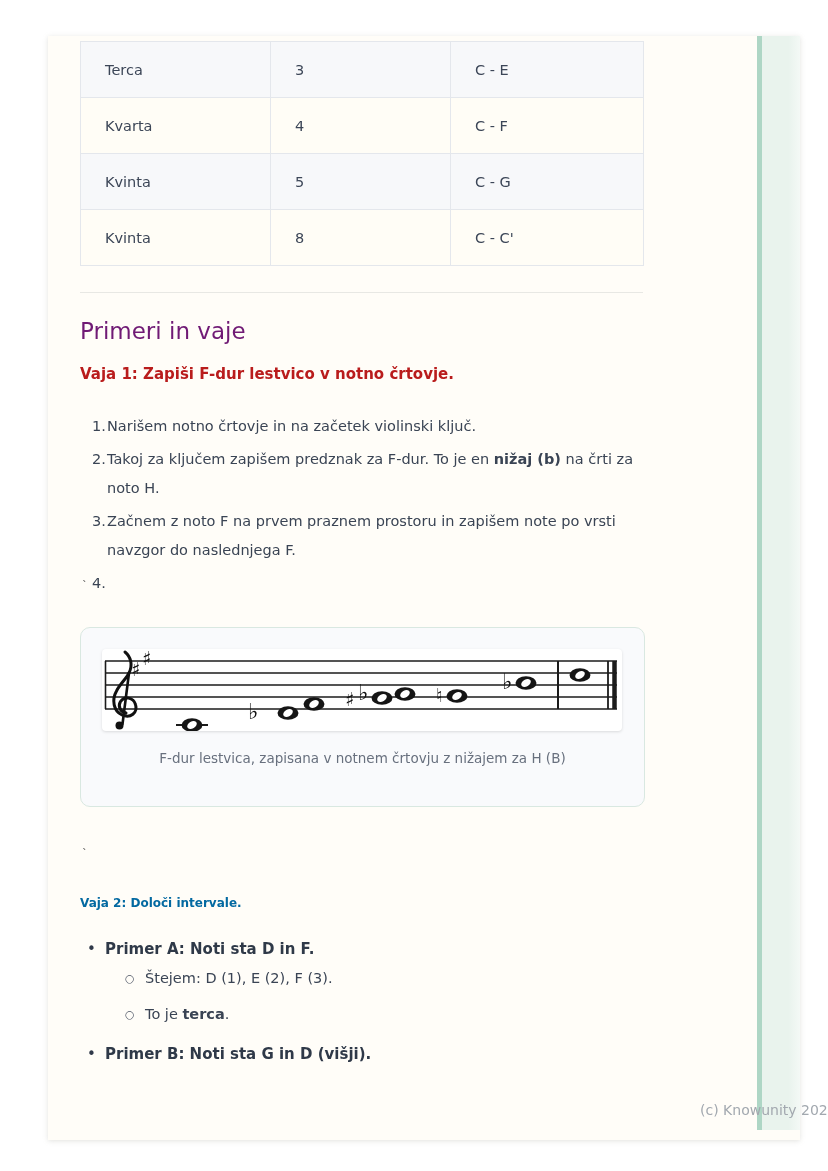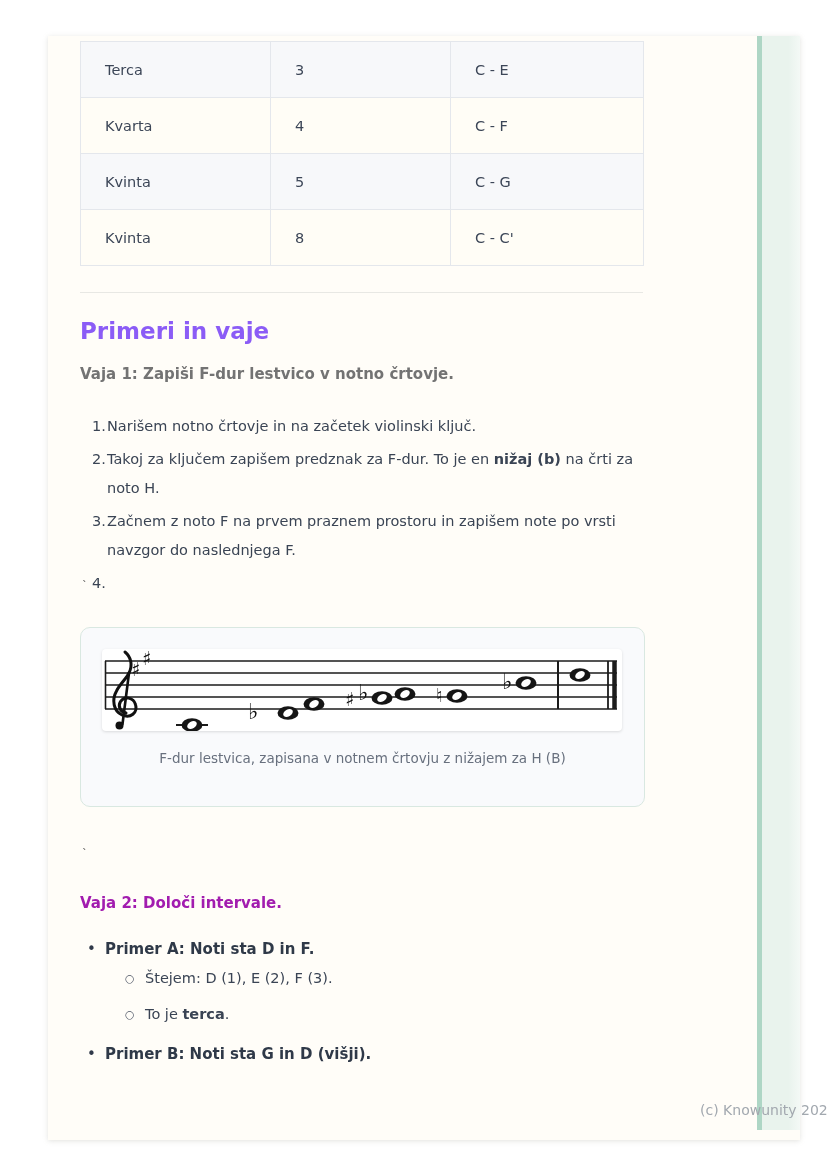--- a/index.html
+++ b/index.html
@@ -8,38 +8,38 @@
         box-shadow:0 1px 5px rgba(150,150,140,.28);}
   .edge-line{position:absolute;left:709px;top:0;width:5px;height:1094px;background:#aed6c5;}
   .edge-strip{position:absolute;left:714px;top:0;width:38px;height:1094px;
               background:linear-gradient(90deg,#e9f3ed 70%,#f4f9f6 100%);}
   .content{position:absolute;left:32px;top:0;width:563px;color:#3a4454;}
   
   table.itable{border-collapse:collapse;width:563px;margin-top:5px;table-layout:fixed;}
   table.itable td{border:1px solid #e4e7ec;height:55px;padding:0 0 0 24px;font-size:14.5px;color:#3c4657;}
   tr.row-a{background:#f7f8fa;} tr.row-b{background:#fffdf6;padding-left:12px;}
   .divider{border:none;height:1px;background:#e8e8e4;margin:26px 0 0 0;}
-  h2.heading{margin:23px 0 0 0;font-size:23px;line-height:30px;font-weight:700;color:#8b5cf6;}
-  .vaja-title{margin-top:17px;font-size:15px;line-height:22px;font-weight:700;color:#737373;}
+  h2.heading{margin:23px 0 0 0;font-size:23px;line-height:30px;font-weight:400;color:#701a75;}
+  .vaja-title{margin-top:17px;font-size:15px;line-height:22px;font-weight:700;color:#b91c1c;}
   .steps{margin-top:27px;}
   .step{position:relative;padding-left:27px;font-size:14.5px;line-height:29px;color:#3a4454;}
   .step + .step{margin-top:4px;}
   .step-num{position:absolute;left:12px;top:0;}
   .tick{margin-top:14px;height:16px;font-size:11px;color:#555;padding-left:2px;}
   .tick2{margin-top:40px;}
   
   .figure-card{margin-top:32px;width:565px;height:180px;background:#f9fafc;border:1px solid #d9e8e1;
                border-radius:10px;position:relative;box-sizing:border-box;}
   .staff-wrap{position:absolute;left:21px;top:21px;width:520px;height:82px;background:#ffffff;
               border-radius:4px;box-shadow:0 1px 3px rgba(0,0,0,.13);}
   .staff-wrap svg{position:absolute;left:0;top:0;}
   .figure-caption{position:absolute;left:0;right:0;top:122px;text-align:center;
                   font-size:13.5px;color:#68707e;}
   
-  .vaja2-title{margin-top:29px;font-size:15px;line-height:22px;font-weight:700;color:#a21caf;}
+  .vaja2-title{margin-top:29px;font-size:12px;line-height:22px;font-weight:700;color:#0369a1;}
   .bullets{margin-top:23px;}
   .b1{position:relative;padding-left:25px;font-size:15px;line-height:24px;font-weight:700;color:#2f3948;}
   .b1 .marker{position:absolute;left:7px;top:0;font-weight:400;color:#30394a;}
   .b2{position:relative;padding-left:65px;font-size:14.5px;line-height:24px;color:#3a4454;}
   .b2 .marker{position:absolute;left:45px;top:1px;font-size:11px;color:#4a5262;}
   .m-sub1{margin-top:5px;} .m-sub2{margin-top:12px;} .m-b{margin-top:16px;}
   .copyright{position:absolute;left:652px;top:1066px;font-size:14px;color:#a2a8af;z-index:5;white-space:nowrap;}
 </style>
 </head>
 <body>

